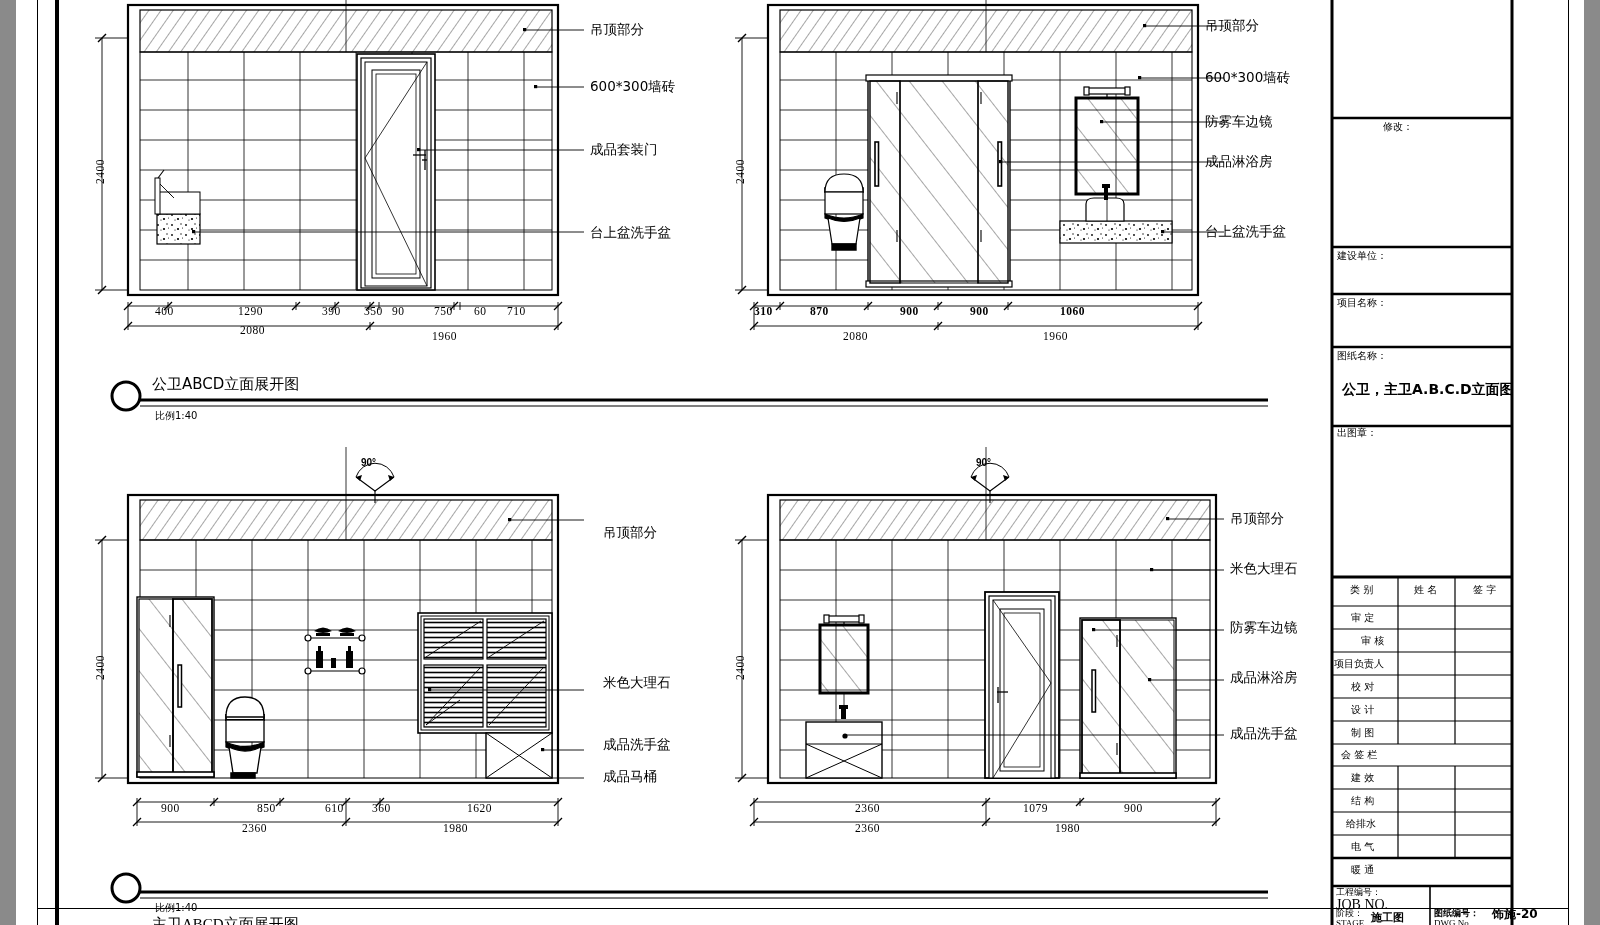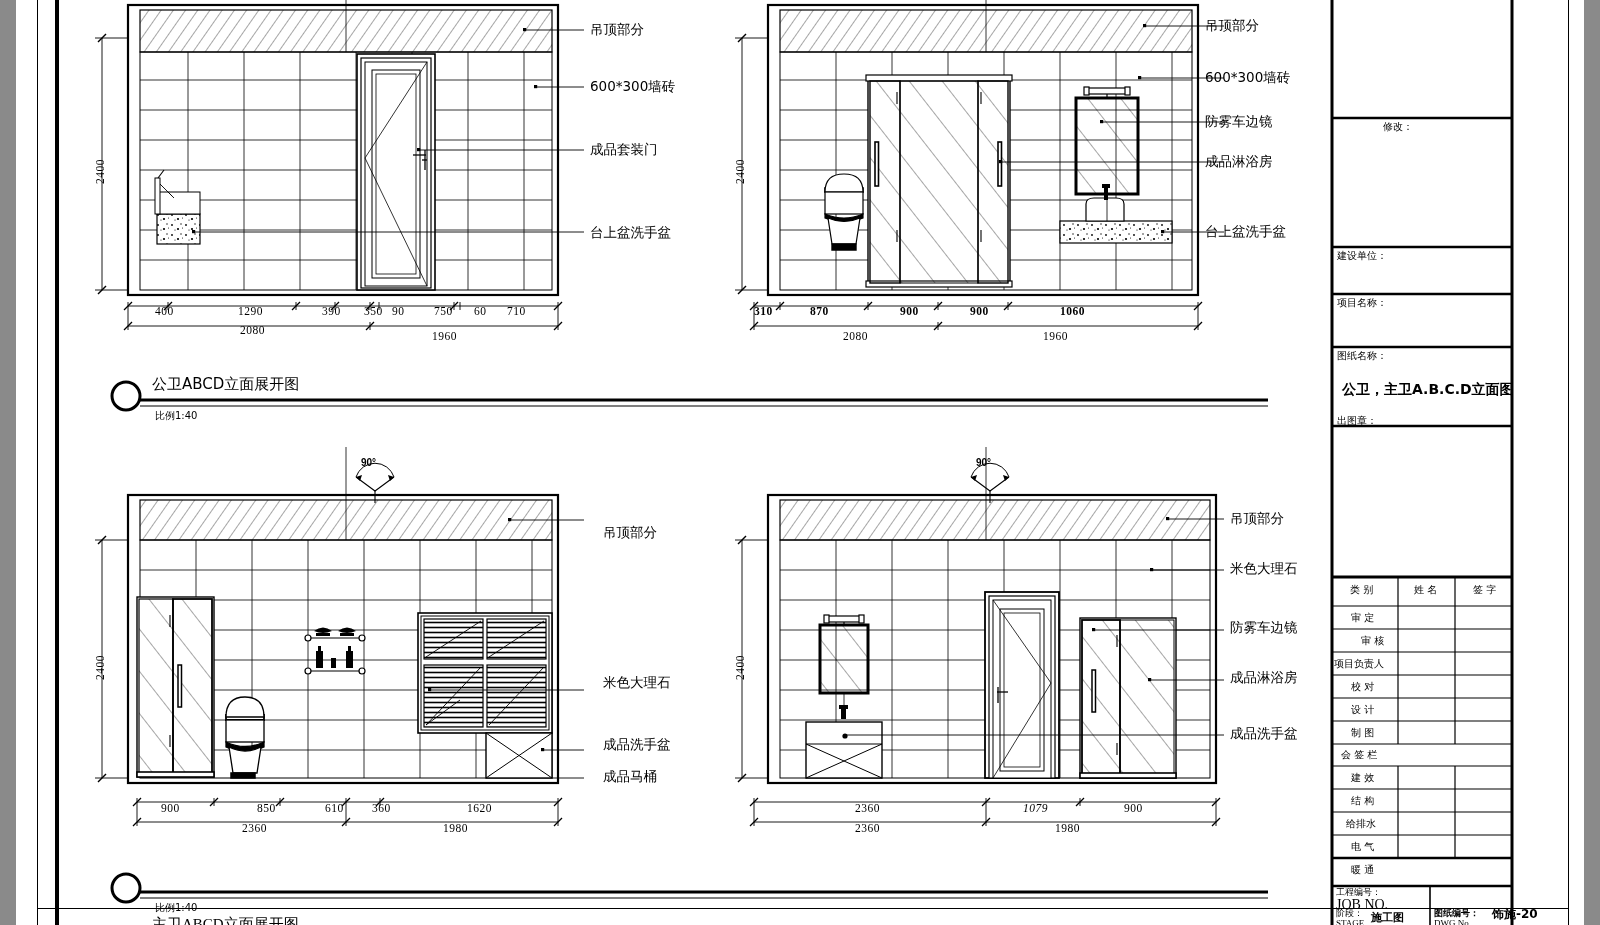--- a/index.html
+++ b/index.html
@@ -622,21 +622,21 @@
           <line x1="242" y1="16" x2="250" y2="8"></line>
         <line x1="336" y1="16" x2="344" y2="8"></line>
           <line x1="472" y1="16" x2="480" y2="8"></line>
         <line x1="10" y1="36" x2="18" y2="28"></line>
           <line x1="242" y1="36" x2="250" y2="28"></line>
         <line x1="472" y1="36" x2="480" y2="28"></line>
       </g>
     </svg>
   </div>
   <div class="t dimtxt" style="left:855px;top:803px;">2360</div>
-  <div class="t dimtxt" style="left:1023px;top:803px;font-style:italic;">1079</div>
+  <div class="t dimtxt" style="left:1023px;top:803px;">1079</div>
   <div class="t dimtxt" style="left:1124px;top:803px;">900</div>
   <div class="t dimtxt" style="left:855px;top:823px;">2360</div>
   <div class="t dimtxt" style="left:1055px;top:823px;">1980</div>
 
   <div class="abs" style="left:108px;top:862px;width:1160px;height:46px;">
     <svg width="1160" height="46" viewBox="0 0 1160 46">
       <circle cx="18" cy="26" r="14" fill="#fff" stroke="#000" stroke-width="3"></circle>
       <line x1="32" y1="30" x2="1160" y2="30" stroke="#000" stroke-width="3"></line>
       <line x1="32" y1="36" x2="1160" y2="36" stroke="#000" stroke-width="1.2"></line>
     </svg>
@@ -675,21 +675,21 @@
         <line x1="100" y1="886" x2="100" y2="925" stroke-width="1.6"></line>
       </g>
     </svg>
   </div>
 
   <div class="t tb" style="left:1337px;top:122px;margin-left:46px;">修改：</div>
   <div class="t tb" style="left:1337px;top:251px;">建设单位：</div>
   <div class="t tb" style="left:1337px;top:298px;">项目名称：</div>
   <div class="t tb" style="left:1337px;top:351px;">图纸名称：</div>
   <div class="t" style="left:1342px;top:382px;font-size:14px;font-weight:bold;font-family:'DejaVu Sans',sans-serif;">公卫，主卫A.B.C.D立面图</div>
-  <div class="t tb" style="left:1337px;top:416px;text-align:right;">出图章：</div>
+  <div class="t tb" style="left:1337px;top:428px;text-align:right;">出图章：</div>
 
   <div class="t tb" style="left:1350px;top:585px;">类 别</div>
   <div class="t tb" style="left:1414px;top:585px;">姓 名</div>
   <div class="t tb" style="left:1473px;top:585px;">签 字</div>
 
   <div class="t tb" style="left:1351px;top:613px;">审 定</div>
   <div class="t tb" style="left:1351px;top:636px;margin-left:10px;">审 核</div>
   <div class="t tb" style="left:1334px;top:659px;">项目负责人</div>
   <div class="t tb" style="left:1351px;top:682px;">校 对</div>
   <div class="t tb" style="left:1351px;top:705px;">设 计</div>

